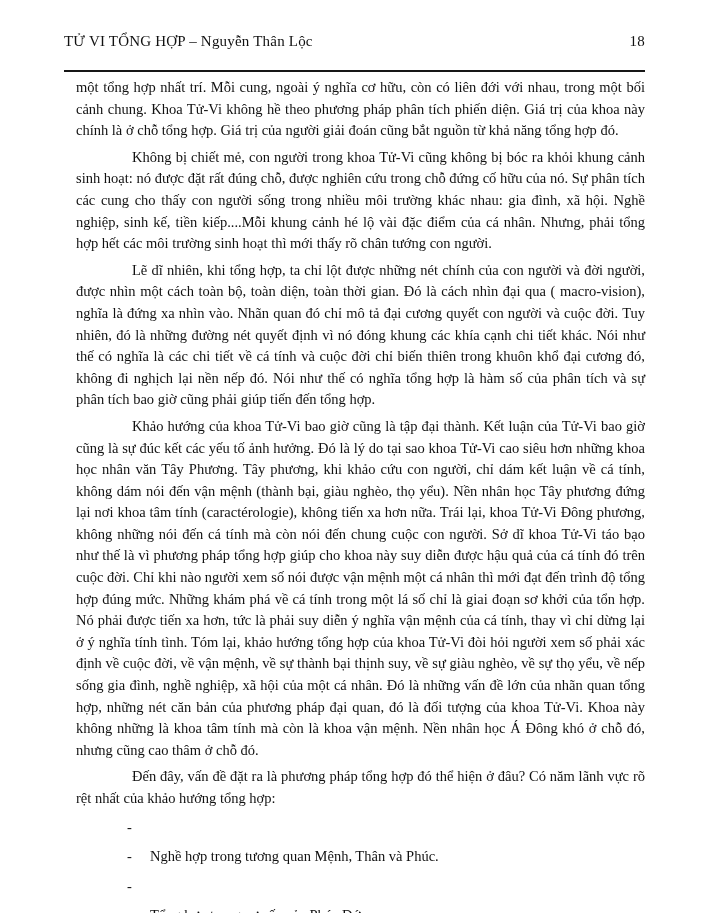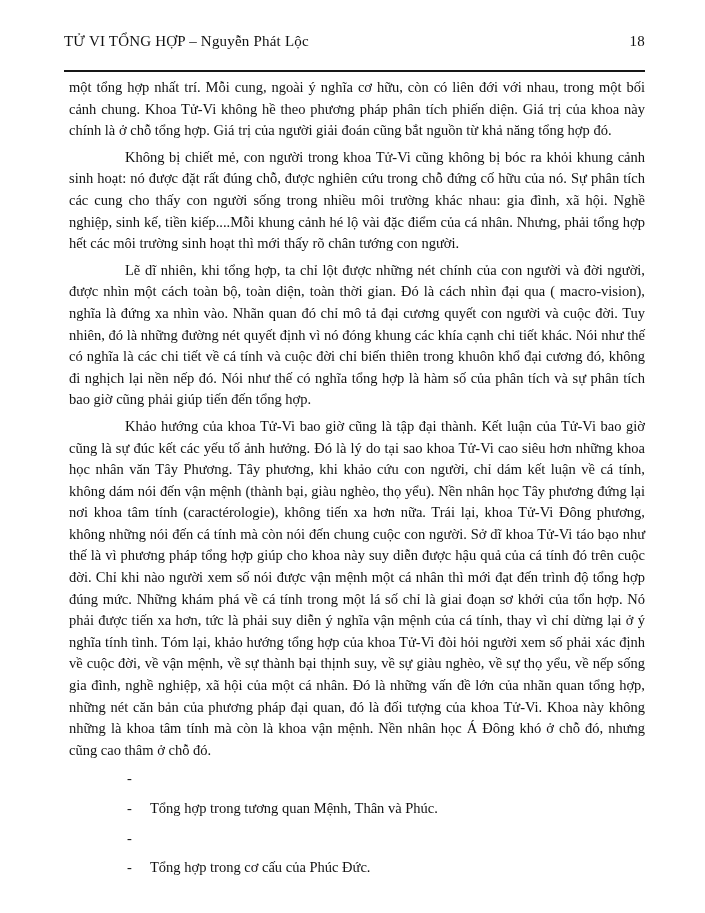--- a/index.html
+++ b/index.html
@@ -38,21 +38,21 @@
   .content {
     position: absolute;
     left: 64px;
     width: 581px;
     top: 77px;
     font-size: 14.5px;
     line-height: 21.6px;
     text-align: justify;
   }
   .para {
-    margin: 0 0 5px 5px;
+    margin: 0 0 5px 12px;
   }
   .para.indent {
     text-indent: 56px;
   }
   .list {
     margin-top: 7px;
   }
   .list-item {
     display: flex;
     margin: 0 0 8px 0;
@@ -66,39 +66,40 @@
   .list-text {
     flex: 1 1 auto;
   }
 </style>
 </head>
 <body>
 
 <div class="page">
 
   <div class="header">
-    <span>TỬ VI TỔNG HỢP – Nguyễn Phát Lộc</span>
+    <span>TỬ VI TỔNG HỢP – Nguyễn Thân Lộc</span>
     <span>18</span>
   </div>
 
   <div class="header-rule"></div>
 
   <div class="content">
     <p class="para">một tổng hợp nhất trí. Mỗi cung, ngoài ý nghĩa cơ hữu, còn có liên đới với nhau, trong một bối cảnh chung. Khoa Tử-Vi không hề theo phương pháp phân tích phiến diện. Giá trị của khoa này chính là ở chỗ tổng hợp. Giá trị của người giải đoán cũng bắt nguồn từ khả năng tổng hợp đó.</p>
     <p class="para indent">Không bị chiết mẻ, con người trong khoa Tử-Vi cũng không bị bóc ra khỏi khung cảnh sinh hoạt: nó được đặt rất đúng chỗ, được nghiên cứu trong chỗ đứng cố hữu của nó. Sự phân tích các cung cho thấy con người sống trong nhiều môi trường khác nhau: gia đình, xã hội. Nghề nghiệp, sinh kế, tiền kiếp....Mỗi khung cảnh hé lộ vài đặc điểm của cá nhân. Nhưng, phải tổng hợp hết các môi trường sinh hoạt thì mới thấy rõ chân tướng con người.</p>
     <p class="para indent">Lẽ dĩ nhiên, khi tổng hợp, ta chỉ lột được những nét chính của con người và đời người, được nhìn một cách toàn bộ, toàn diện, toàn thời gian. Đó là cách nhìn đại qua ( macro-vision), nghĩa là đứng xa nhìn vào. Nhãn quan đó chỉ mô tả đại cương quyết con người và cuộc đời. Tuy nhiên, đó là những đường nét quyết định vì nó đóng khung các khía cạnh chi tiết khác. Nói như thế có nghĩa là các chi tiết về cá tính và cuộc đời chỉ biến thiên trong khuôn khổ đại cương đó, không đi nghịch lại nền nếp đó. Nói như thế có nghĩa tổng hợp là hàm số của phân tích và sự phân tích bao giờ cũng phải giúp tiến đến tổng hợp.</p>
     <p class="para indent">Khảo hướng của khoa Tử-Vi bao giờ cũng là tập đại thành. Kết luận của Tử-Vi bao giờ cũng là sự đúc kết các yếu tố ảnh hưởng. Đó là lý do tại sao khoa Tử-Vi cao siêu hơn những khoa học nhân văn Tây Phương. Tây phương, khi khảo cứu con người, chỉ dám kết luận về cá tính, không dám nói đến vận mệnh (thành bại, giàu nghèo, thọ yểu). Nền nhân học Tây phương đứng lại nơi khoa tâm tính (caractérologie), không tiến xa hơn nữa. Trái lại, khoa Tử-Vi Đông phương, không những nói đến cá tính mà còn nói đến chung cuộc con người. Sở dĩ khoa Tử-Vi táo bạo như thế là vì phương pháp tổng hợp giúp cho khoa này suy diễn được hậu quả của cá tính đó trên cuộc đời. Chỉ khi nào người xem số nói được vận mệnh một cá nhân thì mới đạt đến trình độ tổng hợp đúng mức. Những khám phá về cá tính trong một lá số chỉ là giai đoạn sơ khởi của tổn hợp. Nó phải được tiến xa hơn, tức là phải suy diễn ý nghĩa vận mệnh của cá tính, thay vì chỉ dừng lại ở ý nghĩa tính tình. Tóm lại, khảo hướng tổng hợp của khoa Tử-Vi đòi hỏi người xem số phải xác định về cuộc đời, về vận mệnh, về sự thành bại thịnh suy, về sự giàu nghèo, về sự thọ yểu, về nếp sống gia đình, nghề nghiệp, xã hội của một cá nhân. Đó là những vấn đề lớn của nhãn quan tổng hợp, những nét căn bản của phương pháp đại quan, đó là đối tượng của khoa Tử-Vi. Khoa này không những là khoa tâm tính mà còn là khoa vận mệnh. Nền nhân học Á Đông khó ở chỗ đó, nhưng cũng cao thâm ở chỗ đó.</p>
+    <p class="para indent">Đến đây, vấn đề đặt ra là phương pháp tổng hợp đó thể hiện ở đâu? Có năm lãnh vực rõ rệt nhất của khảo hướng tổng hợp:</p>
 
     <div class="list">
       <div class="list-item">
         <span class="list-marker">-</span>
       </div>
       <div class="list-item">
         <span class="list-marker">-</span>
-        <span class="list-text">Tổng hợp trong tương quan Mệnh, Thân và Phúc.</span>
+        <span class="list-text">Nghề hợp trong tương quan Mệnh, Thân và Phúc.</span>
       </div>
       <div class="list-item">
         <span class="list-marker">-</span>
       </div>
       <div class="list-item">
         <span class="list-marker">-</span>
         <span class="list-text">Tổng hợp trong cơ cấu của Phúc Đức.</span>
       </div>
 
     </div>

